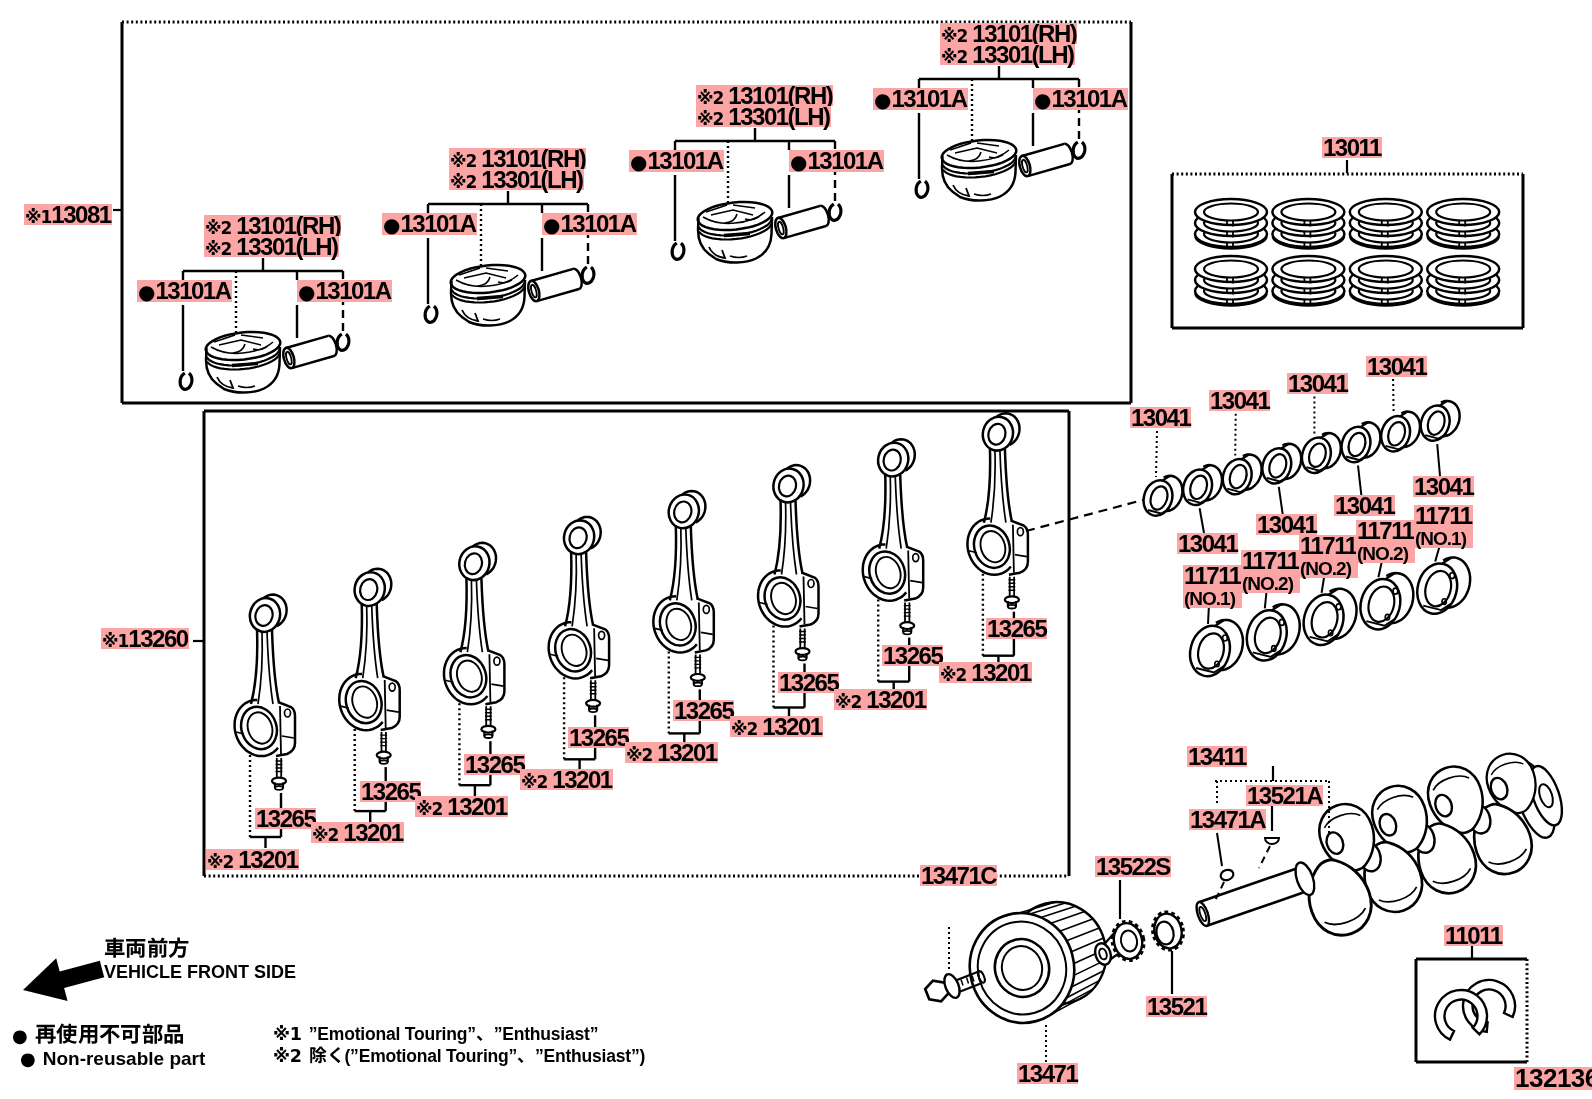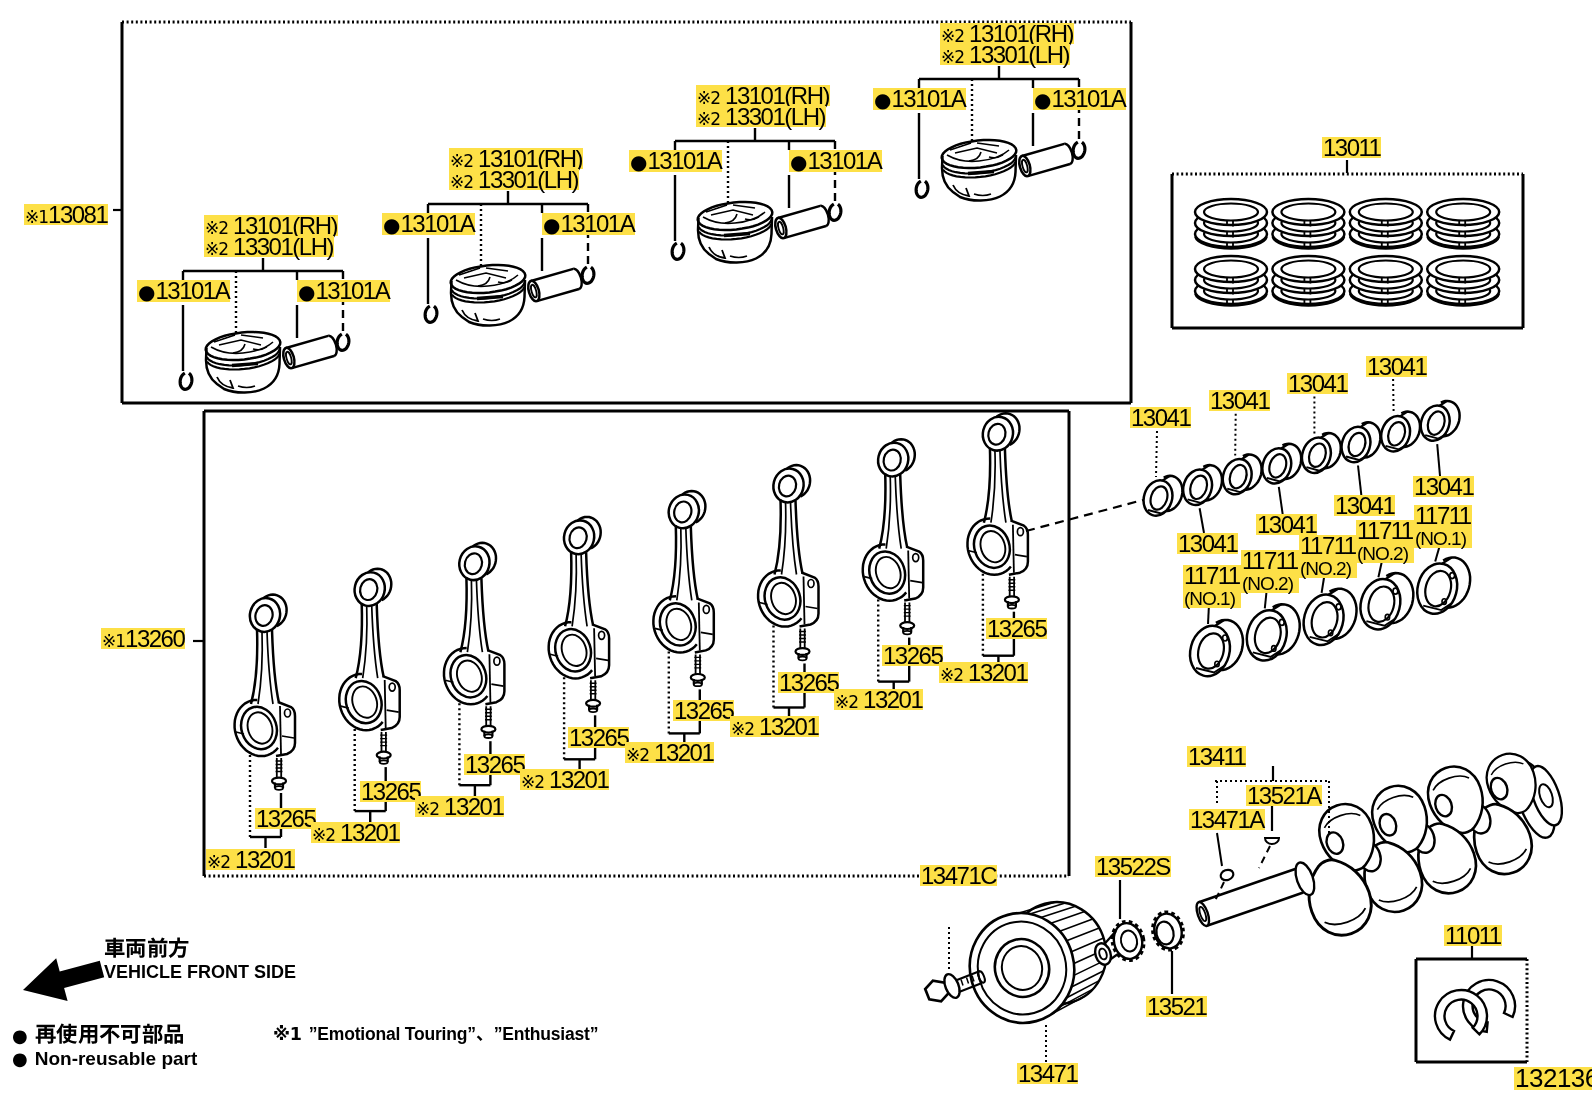--- a/index.html
+++ b/index.html
@@ -1,20 +1,20 @@
 <!DOCTYPE html>
 <html><head>
 <meta charset="utf-8">
 <style>
   html,body { margin:0; padding:0; background:#fff; }
   .stage { position:relative; width:1592px; height:1099px; background:#fff; overflow:hidden;
            font-family:"Liberation Sans","DejaVu Sans",sans-serif; color:#000; }
   .art { position:absolute; inset:0; stroke:#000; }
-  .pl { position:absolute; font-weight:400; font-size:24px; line-height:0.88;
-        letter-spacing:-1.5px; white-space:nowrap; background:#fde047; padding:0 1px; }
+  .pl { position:absolute; font-weight:700; font-size:24px; line-height:0.88;
+        letter-spacing:-1.5px; white-space:nowrap; background:#fca5a5; padding:0 1px; }
   .pl .px { font-size:17px; letter-spacing:-1px; margin-right:5px; font-family:"DejaVu Sans","Liberation Sans",sans-serif; }
   .pl .px0 { font-size:17px; letter-spacing:-1px; margin-right:0; font-family:"DejaVu Sans","Liberation Sans",sans-serif; }
   .pl .mk { font-size:20px; letter-spacing:0; font-family:"DejaVu Sans","Liberation Sans",sans-serif; }
   .pl .pos { font-size:19px; letter-spacing:-1px; }
   .plsm { font-size:26px; letter-spacing:-0.5px; }
   .lg { position:absolute; font-weight:700; font-size:18px; line-height:1; white-space:nowrap; }
   .jpline { font-size:21px; }
   .enline { font-size:19px; }
   .note { font-size:17.5px; letter-spacing:-0.2px;margin-left:48px; }
   .lg .nm { font-family:"DejaVu Sans","Liberation Sans",sans-serif; }
@@ -510,18 +510,25 @@
         <use href="#g6"></use>
       </svg><svg class="cjk" viewBox="0 0 1000 1000" aria-hidden="true">
         <use href="#g7"></use>
       </svg><svg class="cjk" viewBox="0 0 1000 1000" aria-hidden="true">
         <use href="#g8"></use>
       </svg><svg class="cjk" viewBox="0 0 1000 1000" aria-hidden="true">
         <use href="#g9"></use>
       </svg><svg class="cjk" viewBox="0 0 1000 1000" aria-hidden="true">
         <use href="#g10"></use>
       </svg></div>
-<div class="lg enline" style="left:12px;top:1049px"><span class="mk2">●</span><span class="sp"></span><span>Non-reusable part</span></div>
+<div class="lg enline" style="left:20px;top:1049px"><span class="mk2">●</span><span class="sp"></span><span>Non-reusable part</span></div>
 <div class="lg note" style="left:225px;top:1024px"><span class="nm">※1</span><span class="sp"></span><span>”Emotional Touring”</span><span class="jp" aria-label="、"><svg class="cjk" viewBox="0 0 1000 1000" aria-hidden="true">
           <use href="#g13"></use>
         </svg></span><span>”Enthusiast”</span></div>
+<div class="lg note" style="left:225px;top:1046px"><span class="nm">※2</span><span class="sp"></span><span class="jp" aria-label="除く"><svg class="cjk" viewBox="0 0 1000 1000" aria-hidden="true">
+          <use href="#g11"></use>
+        </svg><svg class="cjk" viewBox="0 0 1000 1000" aria-hidden="true">
+          <use href="#g12"></use>
+        </svg></span><span>(”Emotional Touring”</span><span class="jp" aria-label="、"><svg class="cjk" viewBox="0 0 1000 1000" aria-hidden="true">
+          <use href="#g13"></use>
+        </svg></span><span>”Enthusiast”)</span></div>
 
 </div>
 
 </body></html>

